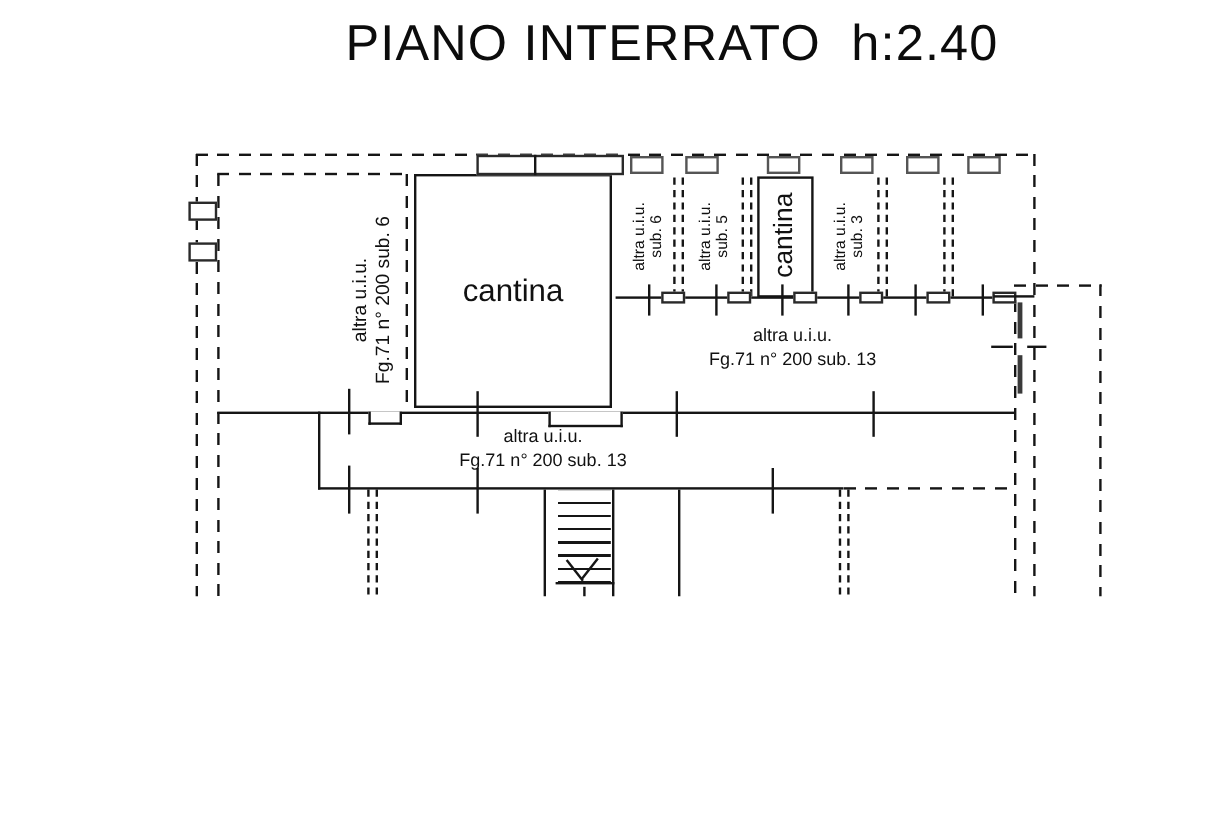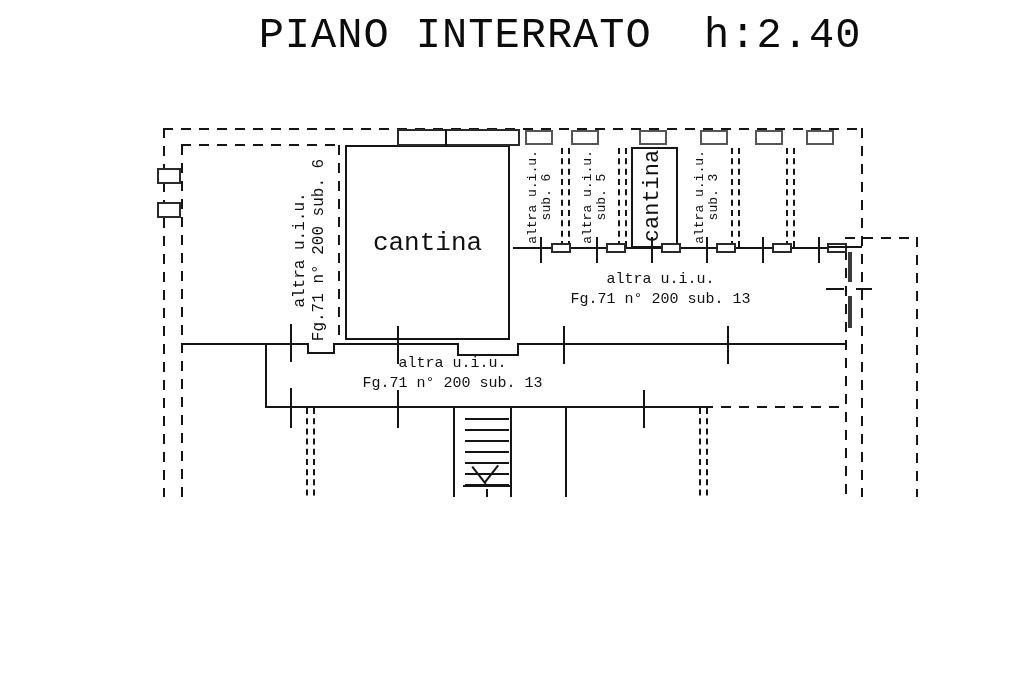--- a/index.html
+++ b/index.html
@@ -1,17 +1,17 @@
 <!DOCTYPE html>
 <html><head>
 <meta charset="utf-8">
 <style>
   html,body{margin:0;padding:0;background:#ffffff;}
   .stage{position:relative;width:1024px;height:497px;background:#fff;overflow:hidden;
-         font-family:Liberation Mono, monospace;color:#111;}
+         font-family:Liberation Sans, sans-serif;color:#111;}
   .title{position:absolute;left:0;right:0;top:12px;text-align:center;
          font-size:42px;letter-spacing:1px;white-space:pre;padding-left:96px;color:#0c0c0c;}
   
   .hd,.vd,.hs,.vs,.hdd,.vdd{position:absolute;}
   .hd{height:2px;background:repeating-linear-gradient(to right,#151515 0 10px,transparent 10px 18px);}
   .vd{width:2px;background:repeating-linear-gradient(to bottom,#151515 0 10px,transparent 10px 18px);}
   .hs{height:2px;background:#151515;}
   .vs{width:2px;background:#151515;}
   .vdd{width:5px;border-left:2px dashed #151515;border-right:2px dashed #151515;}
   .room{position:absolute;border:2px solid #151515;background:#fff;display:flex;align-items:center;justify-content:center;}

